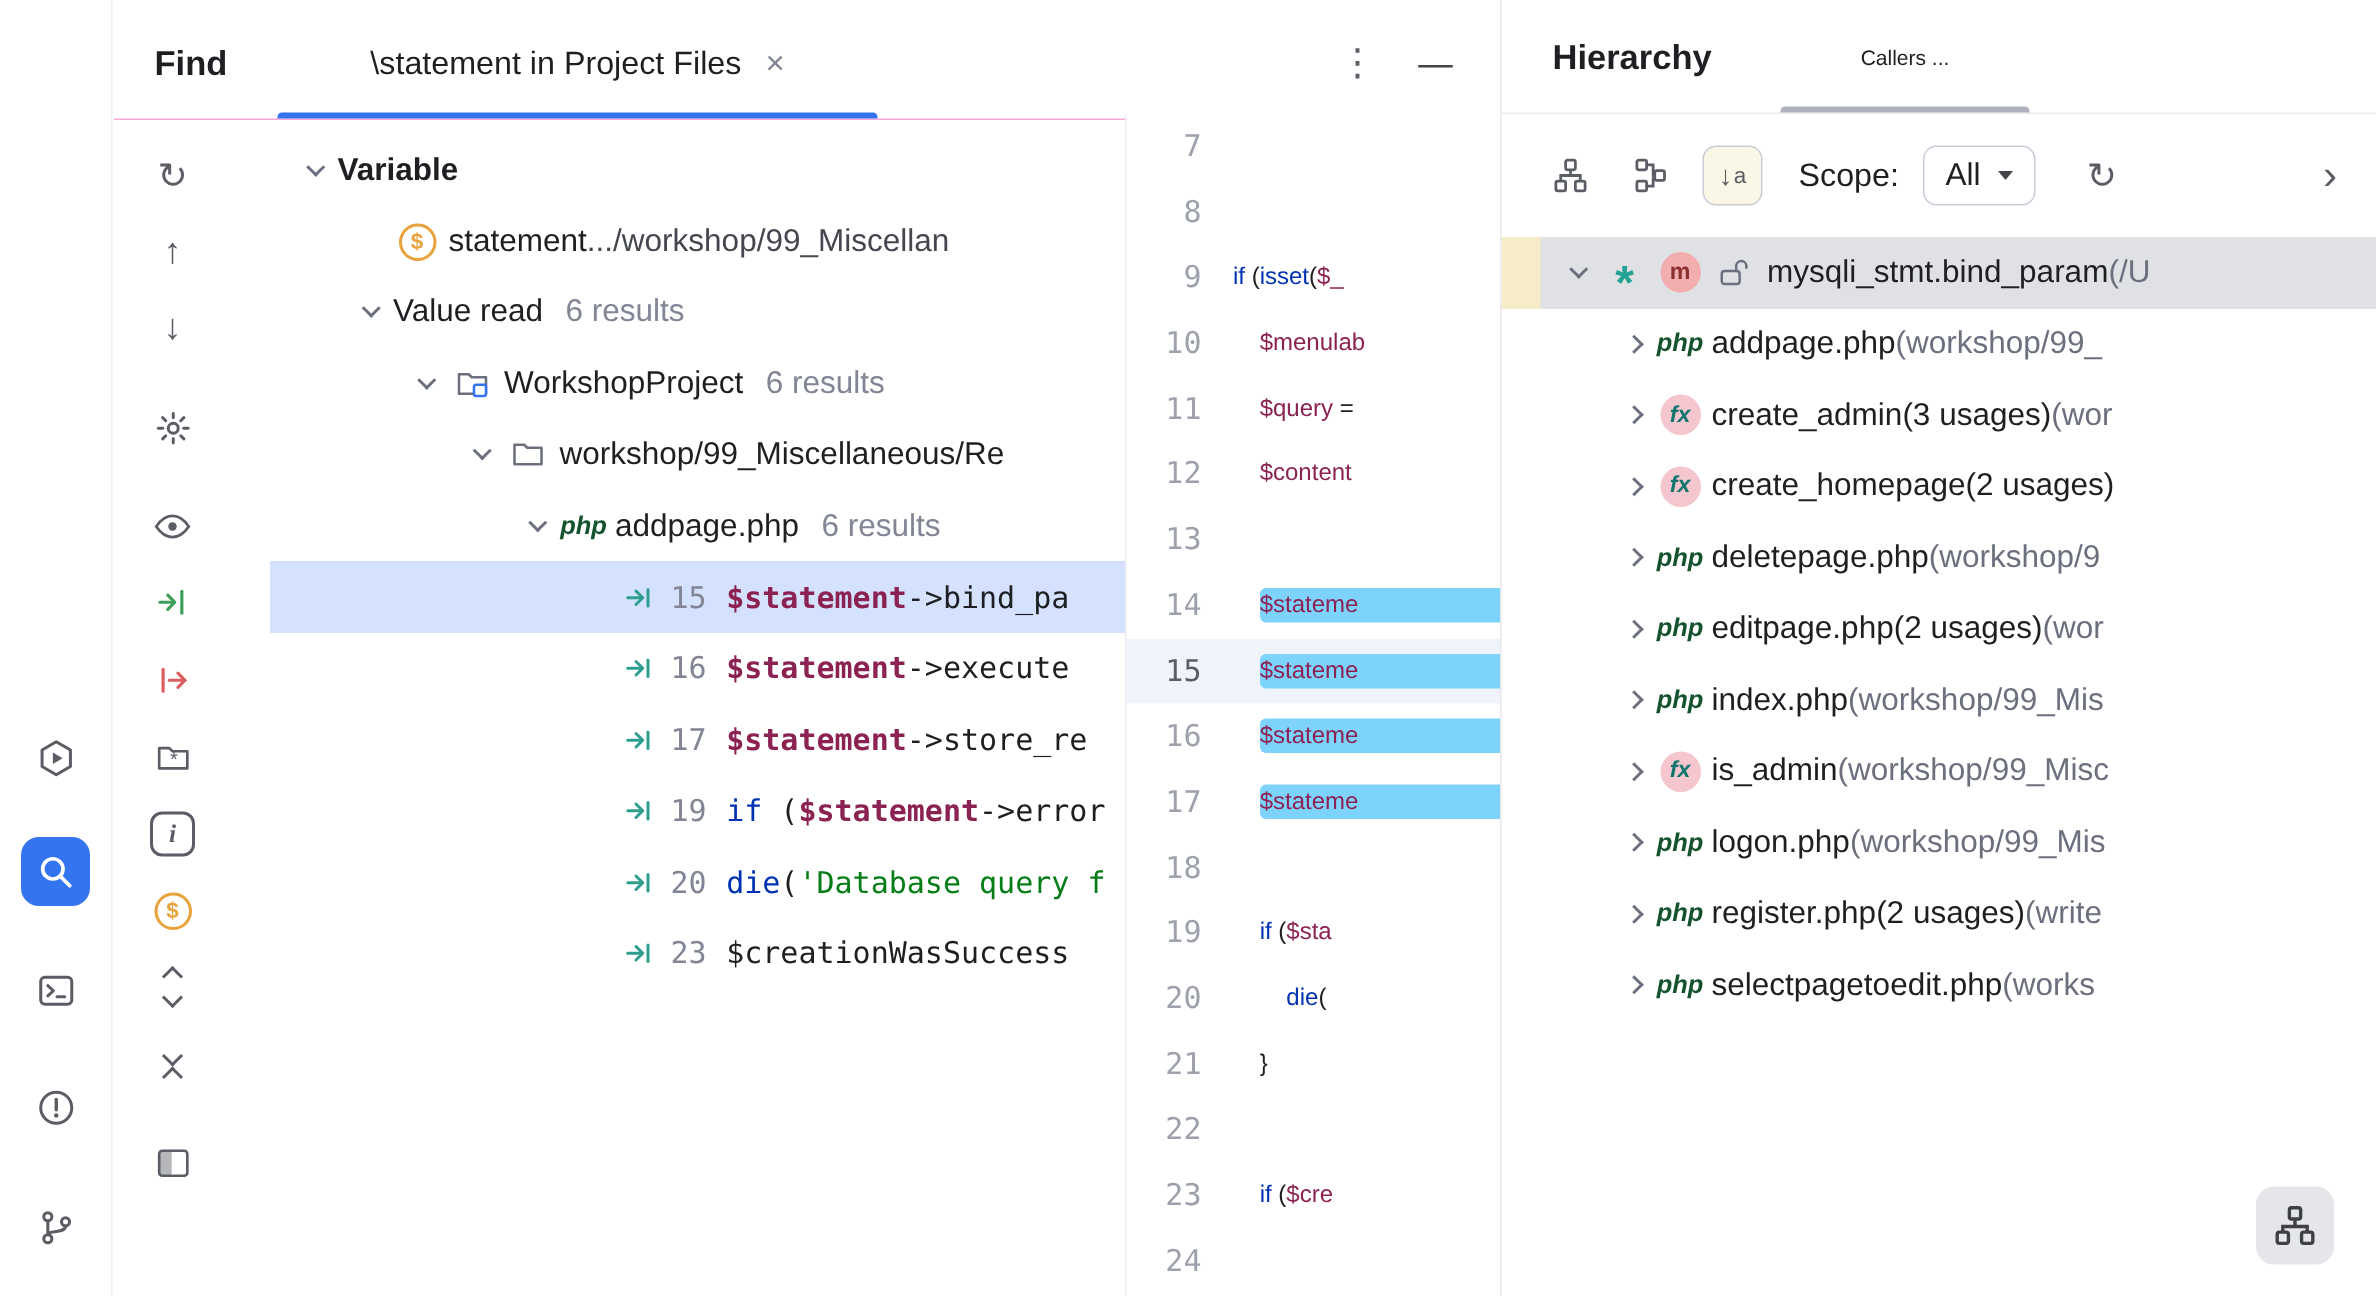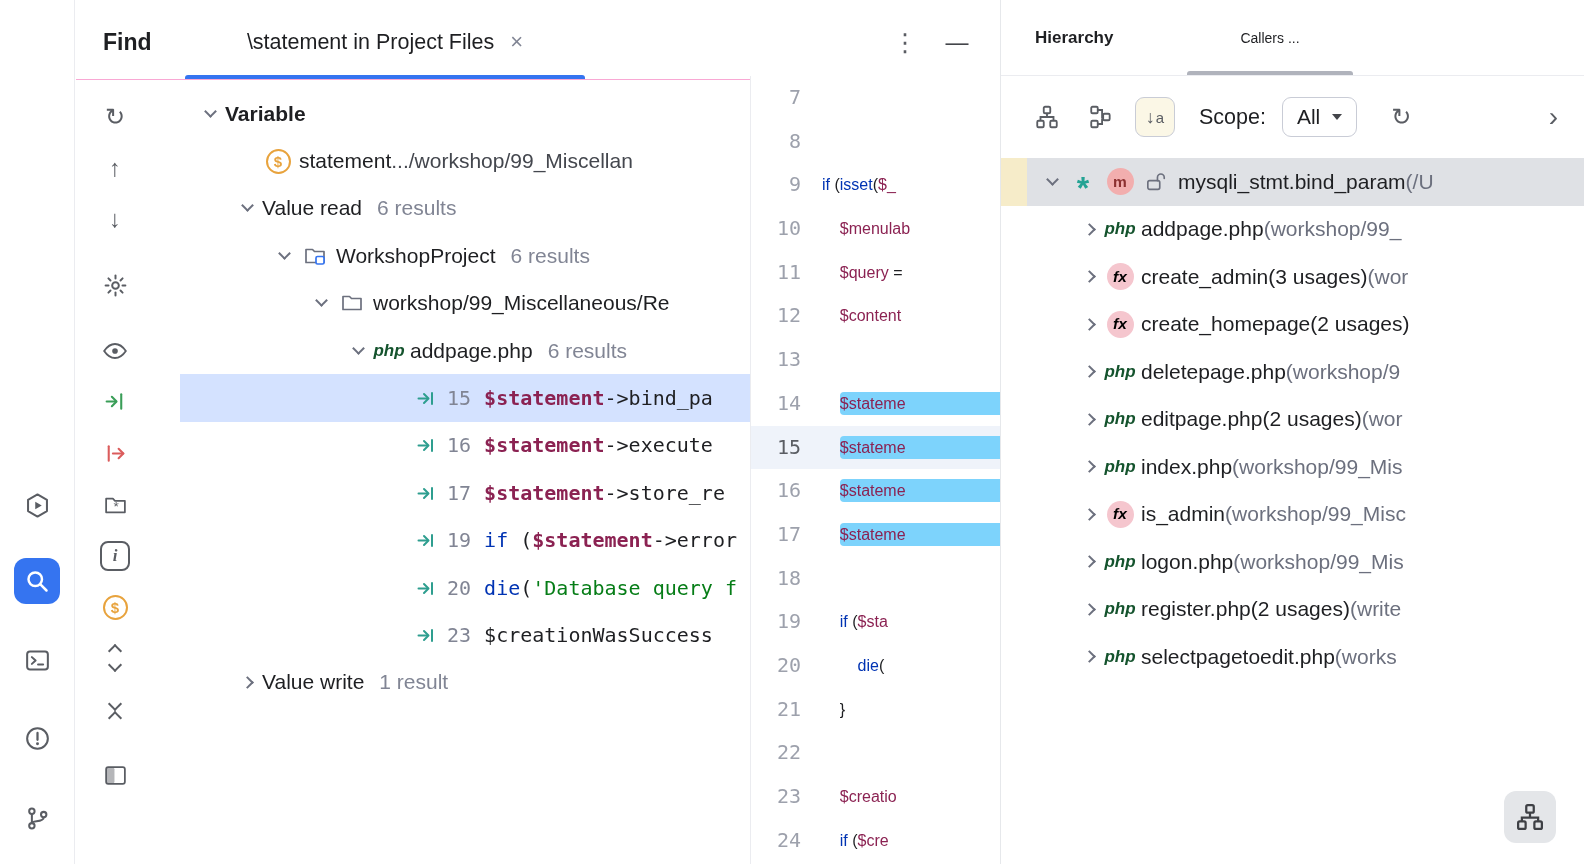--- a/index.html
+++ b/index.html
@@ -52,21 +52,21 @@
   .code{position:absolute;left:65px;top:0;right:0}
   .gline{height:43.7px;line-height:43.7px;text-align:right;padding-right:15px;color:#9DA1AC;font-family:"DejaVu Sans Mono","Liberation Mono",monospace;font-size:20px}
   .cline{height:43.7px;line-height:43.7px;white-space:pre;font-family:Liberation Sans, sans-serif;font-size:16px;padding-left:6px;overflow:hidden}
   .caret{background:#EFF3FA}
   .gline.caret{color:#5A5D63}
   .cline .hl{background:#7dd3fc;border-radius:4px;padding-top:3px;padding-bottom:3px;padding-right:140px}
 
   
   .hier-panel{position:absolute;left:1000px;top:0;width:584px;height:864px;border-left:1px solid #E6E8EB;background:#fff}
   .hier-header{position:absolute;top:0;left:0;right:0;height:76px;border-bottom:1px solid #EBECF0}
-  .hier-title{position:absolute;left:34px;top:0;height:76px;display:flex;align-items:center;font-size:17px;font-weight:700}
+  .hier-title{position:absolute;left:34px;top:0;height:76px;display:flex;align-items:center;font-size:23px;font-weight:700}
   .hier-tab{position:absolute;left:186px;top:0;height:76px;width:166px;display:flex;align-items:center;justify-content:center;font-size:14px}
   .hier-underline{position:absolute;left:186px;bottom:0;width:166px;height:4px;border-radius:3px 3px 0 0;background:#B0B3BC}
   .hier-toolbar{position:absolute;top:76px;left:0;right:0;height:82px;display:flex;align-items:center;padding:0 26px;gap:14px}
   .htool{width:40px;height:40px;display:flex;align-items:center;justify-content:center;color:#5A5D63;font-size:24px}
   .sort-box{display:inline-flex;align-items:center;justify-content:center;width:44px;height:40px;border:1.5px solid #C9CCD6;border-radius:9px;color:#5A5D63;font-size:18px;background:#FBF7E6}
   .scope-label{font-size:21.5px;margin-left:10px}
   .scope-select{display:flex;align-items:center;gap:12px;height:40px;border:1.5px solid #C9CCD6;border-radius:9px;padding:0 14px;margin-left:2px}
   .caret-down{width:0;height:0;border-left:5.5px solid transparent;border-right:5.5px solid transparent;border-top:6.5px solid #43454A}
   .hexpand{margin-left:auto;font-size:28px;color:#5A5D63}
 
@@ -74,21 +74,21 @@
   .hrow{position:relative;display:flex;align-items:center;height:47.5px;white-space:nowrap;overflow:hidden}
   .hrow.hsel{background:#DFE1E5}
   .haccent{position:absolute;left:0;top:0;bottom:0;width:26px;background:#F6ECC9}
   .hlabel{color:#1E1F22}
   .husages{color:#1E1F22}
   .hpath{color:#6C707E}
 
   
   .php-badge{font-style:italic;font-weight:700;color:#14532d;font-size:17px}
   .pill{display:inline-flex;width:27px;height:27px;border-radius:50%;align-items:center;justify-content:center;font-size:15.5px}
-  .pill.fx{background:#F5C6CE;color:#000000;font-style:italic;font-weight:700}
+  .pill.fx{background:#F5C6CE;color:#0f766e;font-style:italic;font-weight:700}
   .pill.m{background:#F2AEAE;color:#8C3030;font-weight:700}
   .ring{display:inline-flex;width:25px;height:25px;border-radius:50%;border:2px solid #E8A33D;color:#E8A33D;align-items:center;justify-content:center;font-weight:700;font-size:15px}
   .star{color:#24A394;font-size:32px;font-weight:700;line-height:14px;padding-top:12px}
   .boxy{width:30px;height:30px;border:2px solid #5A5D63;border-radius:8px;display:inline-flex;align-items:center;justify-content:center;font-weight:700;font-family:"Liberation Serif",serif;font-style:italic;font-size:17px;color:#5A5D63}
   .dblchev{display:flex;flex-direction:column;gap:4px;align-items:center}
   .mchev{display:block;width:10px;height:10px;border-right:2px solid #5A5D63;border-bottom:2px solid #5A5D63}
   .mdown{transform:rotate(45deg)}
   .mup{transform:rotate(-135deg)}
 
   .float-btn{position:absolute;left:1504px;top:791px;width:52px;height:52px;background:#E4E6E9;border-radius:12px;display:flex;align-items:center;justify-content:center}
@@ -335,27 +335,20 @@
         <span class="ticon">
           <svg viewBox="0 0 20 20" width="20" height="20">
             <path d="M2.5 10.5h9" stroke="#2E9E8F" stroke-width="2" stroke-linecap="round" fill="none"></path>
             <path d="M8 6l4.5 4.5L8 15" stroke="#2E9E8F" stroke-width="2" stroke-linecap="round" stroke-linejoin="round" fill="none"></path>
             <path d="M16 5v11" stroke="#2E9E8F" stroke-width="2" stroke-linecap="round"></path>
           </svg>
         </span>
         <span class="unum">23</span>
         <span class="ucode"><span class="seg-plain">$creationWasSuccess</span></span>
       </div>
-      <div class="trow" style="padding-left: 52px;">
-        <span class="chevbox">
-          <span class="chev cr"></span>
-        </span>
-        <span class="lbl">Value write</span>
-        <span class="cnt">1 result</span>
-      </div>
     </div>
 </div>
 
 <div class="editor">
   <div class="gutter">
       <div class="gline">7</div>
       <div class="gline">8</div>
       <div class="gline">9</div>
       <div class="gline">10</div>
       <div class="gline">11</div>
@@ -383,21 +376,20 @@
       <div class="cline"></div>
       <div class="cline"><span class="seg-plain">    </span><span class="seg-var hl">$stateme</span></div>
       <div class="cline caret"><span class="seg-plain">    </span><span class="seg-var hl">$stateme</span></div>
       <div class="cline"><span class="seg-plain">    </span><span class="seg-var hl">$stateme</span></div>
       <div class="cline"><span class="seg-plain">    </span><span class="seg-var hl">$stateme</span></div>
       <div class="cline"></div>
       <div class="cline"><span class="seg-plain">    </span><span class="seg-kw">if </span><span class="seg-plain">(</span><span class="seg-var">$sta</span></div>
       <div class="cline"><span class="seg-plain">        </span><span class="seg-kw">die</span><span class="seg-plain">(</span></div>
       <div class="cline"><span class="seg-plain">    </span><span class="seg-plain">}</span></div>
       <div class="cline"></div>
-      <div class="cline"><span class="seg-plain">    </span><span class="seg-var">$creatio</span></div>
       <div class="cline"><span class="seg-plain">    </span><span class="seg-kw">if </span><span class="seg-plain">(</span><span class="seg-var">$cre</span></div>
     </div>
 </div>
 
 <div class="hier-panel">
   <div class="hier-header">
     <span class="hier-title">Hierarchy</span>
     <div class="hier-tab">
       <span>Callers ...</span>
     </div>

